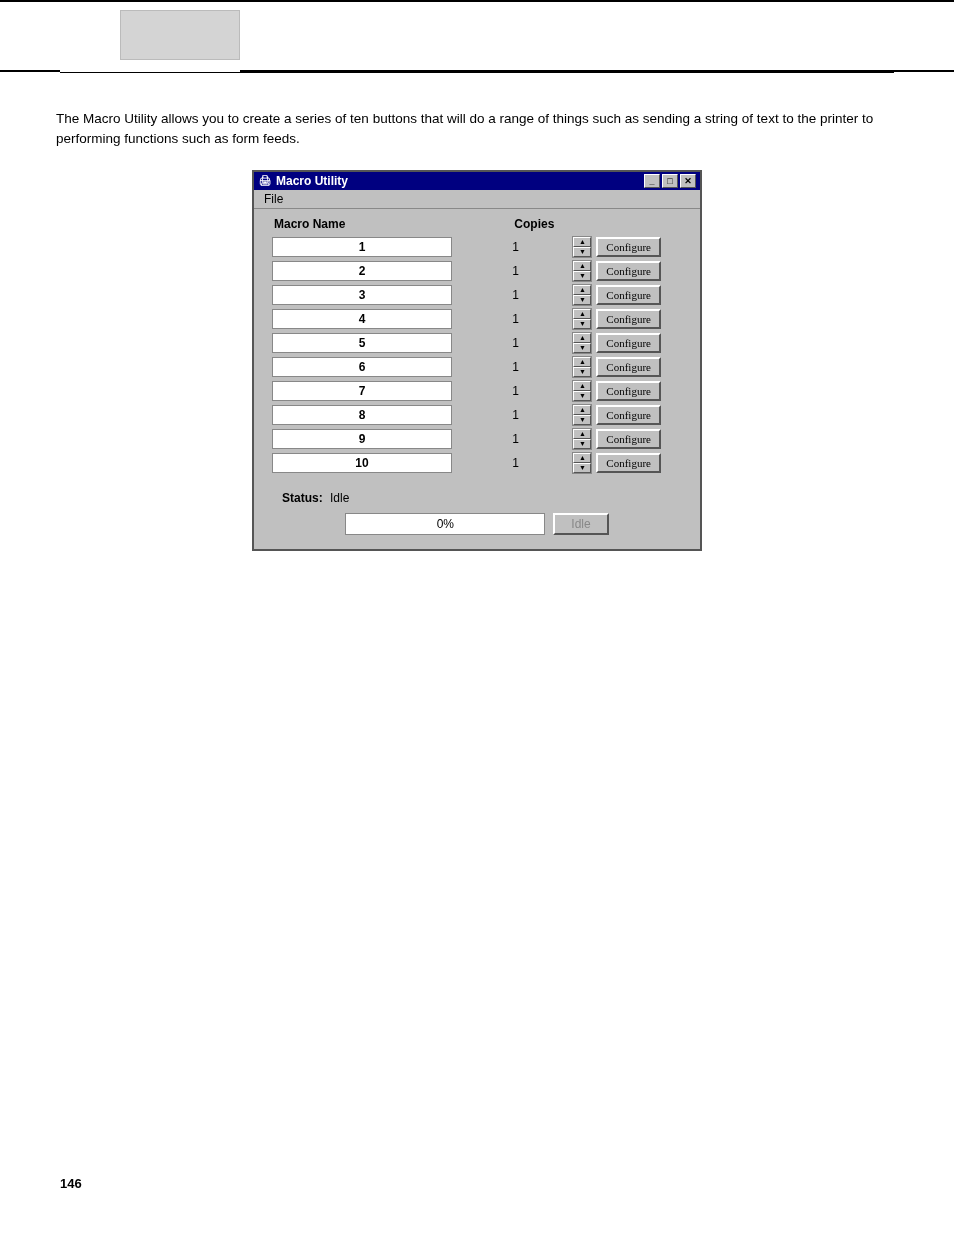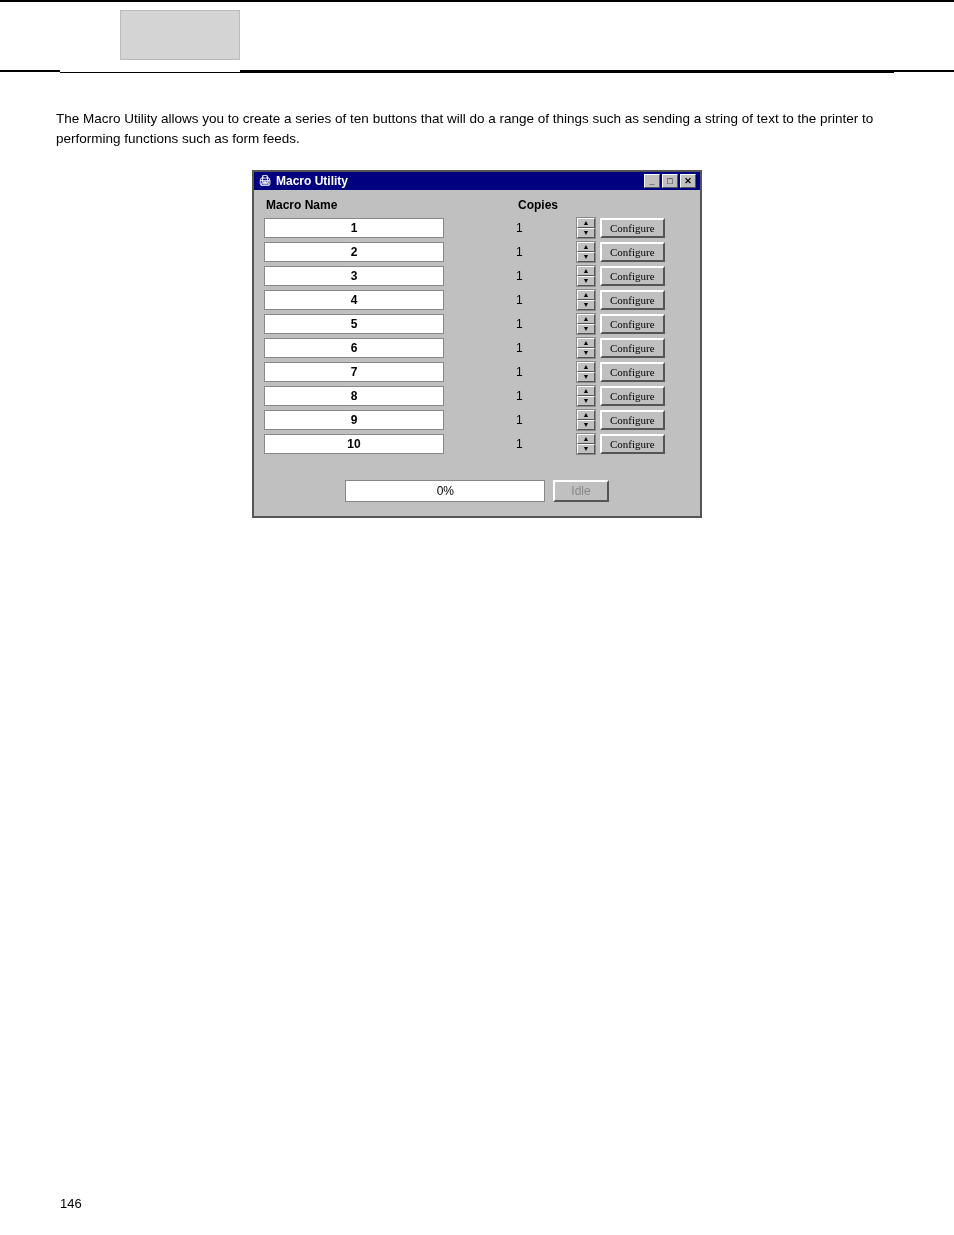--- a/index.html
+++ b/index.html
@@ -88,21 +88,21 @@
       border-bottom: 1px solid #888;
     }
 
     .macro-menubar span {
       font-size: 12px;
       cursor: pointer;
       padding: 1px 4px;
     }
 
     .macro-body {
-      padding: 6px 8px;
+      padding: 6px 16px;
       background: #c0c0c0;
     }
 
     
     .macro-table {
       width: 100%;
       border-collapse: collapse;
       margin-bottom: 8px;
     }
 
@@ -232,23 +232,24 @@
       padding: 2px 16px;
       font-size: 12px;
       cursor: pointer;
       font-family: Arial, Helvetica, sans-serif;
       color: #888;
     }
 
     
     .page-number {
       position: absolute;
-      bottom: 24px;
+      bottom: 44px;
       left: 60px;
       font-size: 13px;
+      font-weight: bold;
     }
 
     
     .header-area {
       display: flex;
       height: 70px;
     }
     .header-tab {
       width: 120px;
       background: #d4d4d4;
@@ -301,20 +302,23 @@
         <span class="titlebar-icon">🖨</span>
         <span>Macro Utility</span>
       </div>
       <div class="titlebar-controls">
         <div class="titlebar-btn">_</div>
         <div class="titlebar-btn">□</div>
         <div class="titlebar-btn">✕</div>
       </div>
     </div>
 
+    <div class="macro-menubar">
+      <span>File</span>
+    </div>
 
     <div class="macro-body">
       <table class="macro-table">
         <thead>
           <tr>
             <th>Macro Name</th>
             <th class="copies-header">Copies</th>
             <th></th>
             <th></th>
           </tr>
@@ -467,20 +471,24 @@
         </div>
       </td>
       <td>
         <button class="configure-btn">Configure</button>
       </td>
     </tr>
           </tbody>
       </table>
 
       <div class="status-area">
+        <div class="status-line">
+          <span class="label">Status:</span>
+          <span class="value">Idle</span>
+        </div>
         <div class="progress-area">
           <div class="progress-bar-container">
             <span>0%</span>
           </div>
           <button class="stop-btn">Idle</button>
         </div>
       </div>
     </div>
 
   </div>

